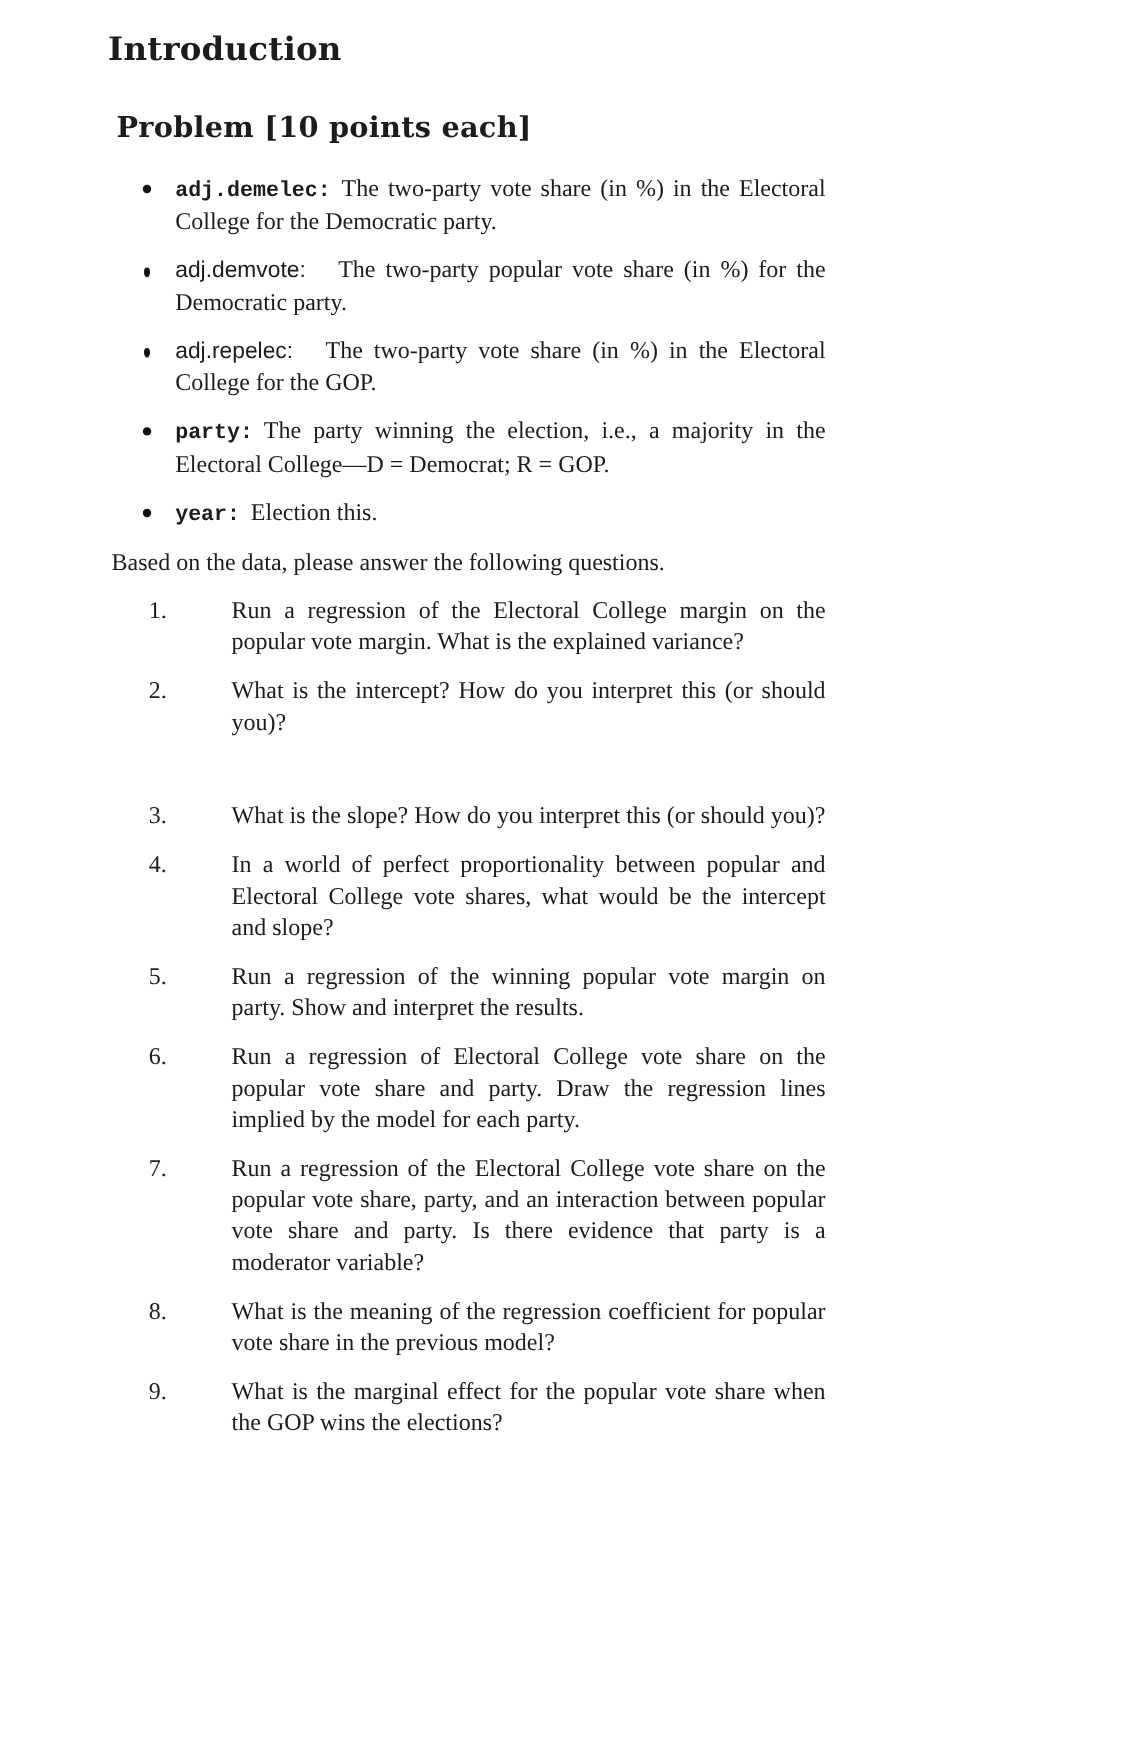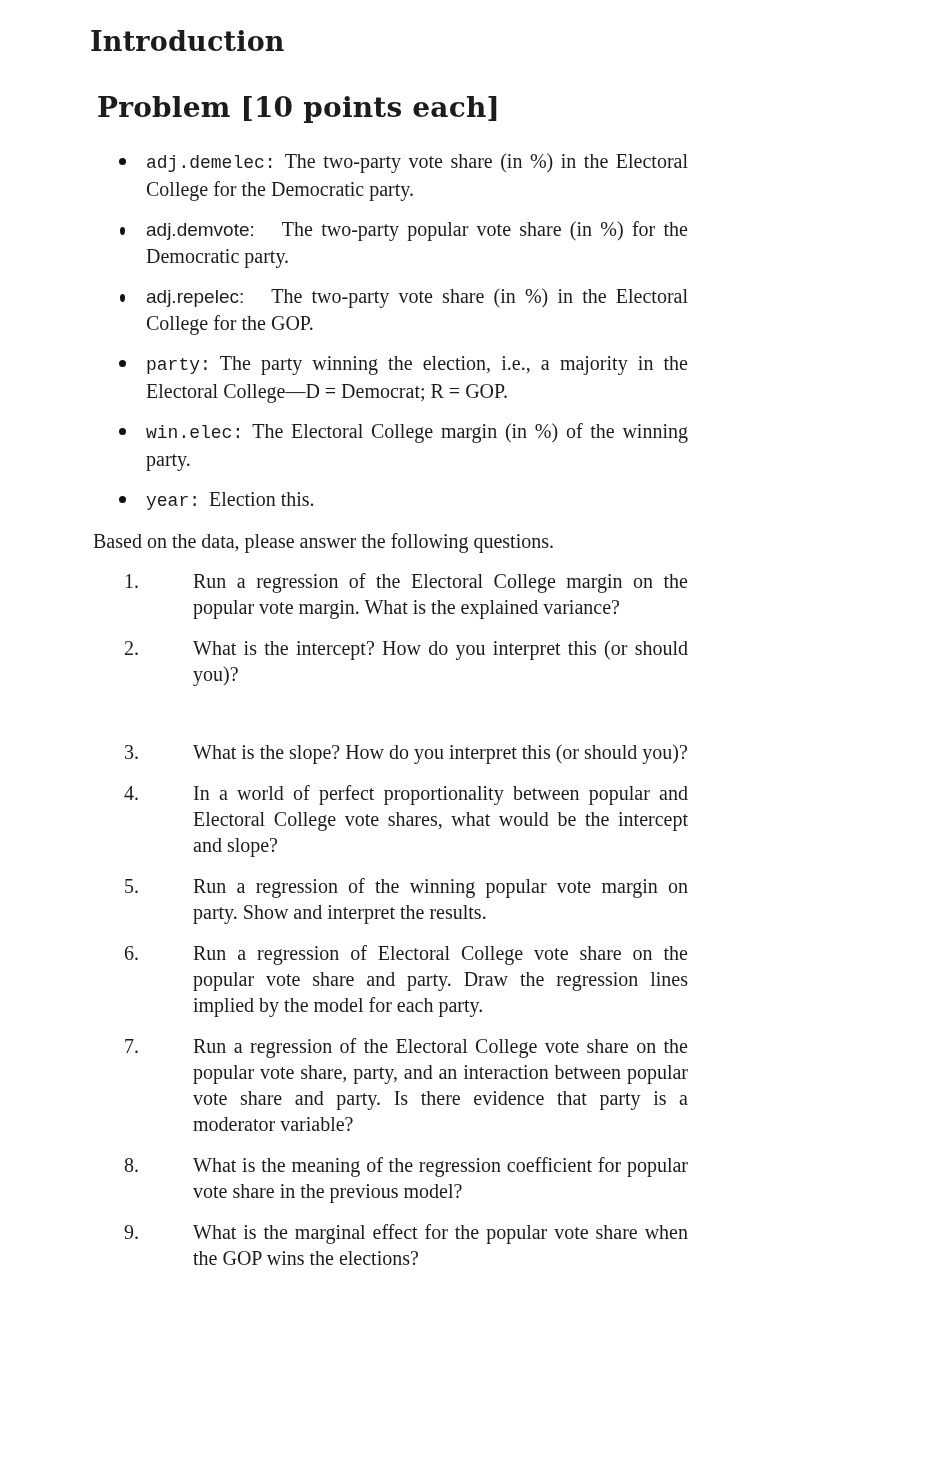--- a/index.html
+++ b/index.html
@@ -17,21 +17,21 @@
     padding:26px 92px 0 93px;
   }
   h1.sec{
     font-family:"DejaVu Serif", serif;
     font-size:27px;font-weight:bold;
     margin:0 0 20px -3px;
     letter-spacing:0.2px;
   }
   h2.sec{
     font-family:"DejaVu Serif", serif;
-    font-size:28px;font-weight:bold;
+    font-size:24px;font-weight:bold;
     margin:34px 0 14px 4px;
     letter-spacing:0.2px;
   }
   p.body{
     font-size:20px;line-height:26px;
     text-align:justify;
     margin:0;
   }
   .sans{font-family:"Liberation Sans", sans-serif;font-size:19px;}
   .mono{font-family:"Liberation Mono", monospace;font-size:18px;}
@@ -39,21 +39,21 @@
   ul.vars{list-style:none;margin:24px 0 0 0;padding:0;}
   ul.vars li{
     display:flex;align-items:flex-start;
     margin:0 0 14px 0;
     font-size:20px;line-height:26px;
   }
   .marker-col{flex:none;width:10px;margin-left:24px;margin-right:19px;display:flex;justify-content:center;}
   .dot{width:7px;height:7px;border-radius:50%;background:#111;margin-top:10px;}
   .dot.small{width:5px;height:8px;border-radius:50% 50% 50% 50%/45% 45% 55% 55%;margin-top:11px;}
   .var-text{flex:1;text-align:justify;}
-  .var-label.mono{font-weight:normal;margin-right:9px;}
+  .var-label.mono{font-weight:bold;margin-right:9px;}
   .var-label.sans{margin-right:27px;font-size:19px;}
   
   ol.questions{list-style:none;margin:14px 0 0 0;padding:0;}
   ol.questions li{
     display:flex;align-items:flex-start;
     margin:0 0 15px 0;
     font-size:20px;line-height:26px;
   }
   li.gap-before{margin-top:52px !important;}
   .q-num{flex:none;width:46px;text-align:right;margin-right:8px;}
@@ -94,26 +94,20 @@
       <li>
         <span class="marker-col">
             <span class="dot"></span>
           </span>
         <span class="var-text"><span class="var-label mono">party:</span><span>The party winning the election, i.e., a majority in the Electoral College—D = Democrat; R = GOP.</span></span>
       </li>
       <li>
         <span class="marker-col">
             <span class="dot"></span>
           </span>
-        <span class="var-text"><span class="var-label mono">win.elec:</span><span>The Electoral College margin (in %) of the winning party.</span></span>
-      </li>
-      <li>
-        <span class="marker-col">
-            <span class="dot"></span>
-          </span>
         <span class="var-text"><span class="var-label mono">year:</span><span>Election this.</span></span>
       </li>
     </ul>
 
     <p class="body based">Based on the data, please answer the following questions.</p>
 
     <ol class="questions">
       <li>
         <span class="q-num">1.</span>
         <span class="q-text">Run a regression of the Electoral College margin on the popular vote margin. What is the explained variance?</span>

